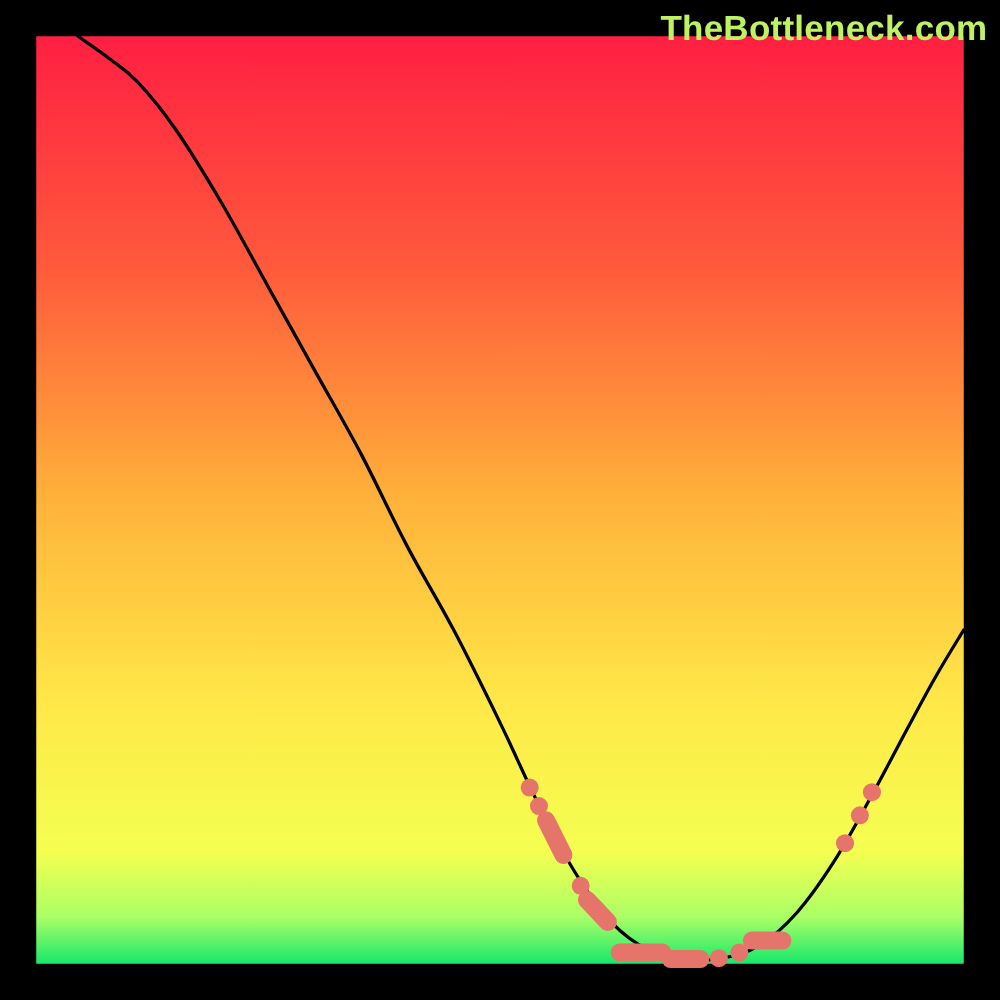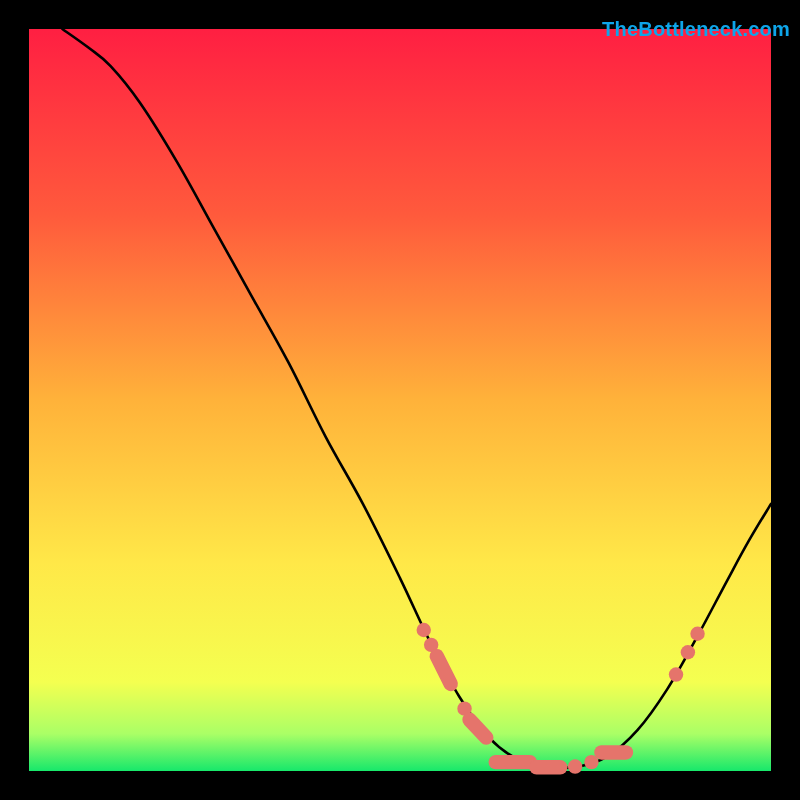--- a/index.html
+++ b/index.html
@@ -10,26 +10,26 @@
     background: #000;
     overflow: hidden;
   }
   .wrap {
     position: relative;
     width: 800px;
     height: 800px;
   }
   .wm {
     position: absolute;
-    top: 18px;
+    top: 7px;
     right: 10px;
     font-family: Arial, Helvetica, sans-serif;
-    font-size: 20px;
+    font-size: 28px;
     font-weight: 600;
-    color: #0ea5e9;
+    color: #bef264;
     letter-spacing: 0.2px;
   }
   svg { display: block; }
 </style>
 </head>
 <body>
 
 <div class="wrap">
   <svg id="svg" width="800" height="800" viewBox="0 0 800 800">
       <defs>

